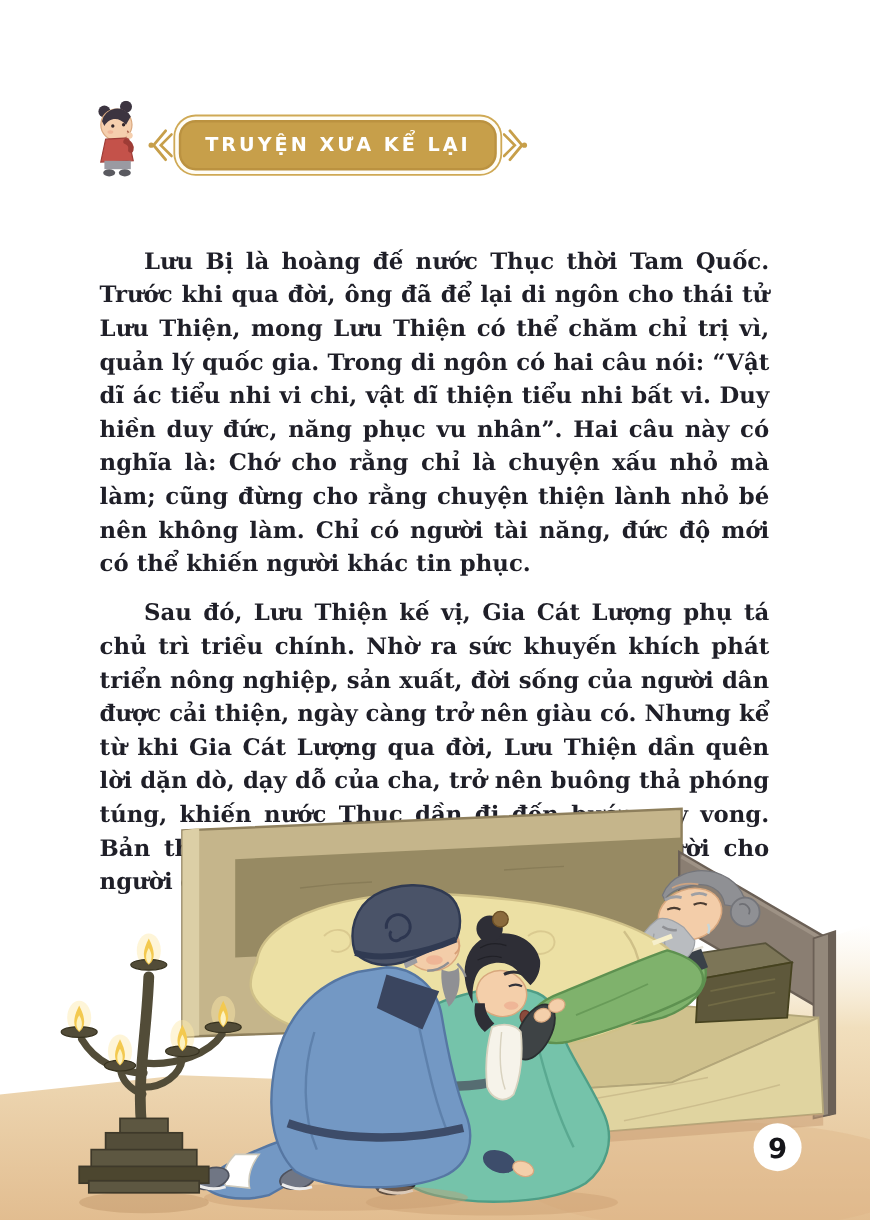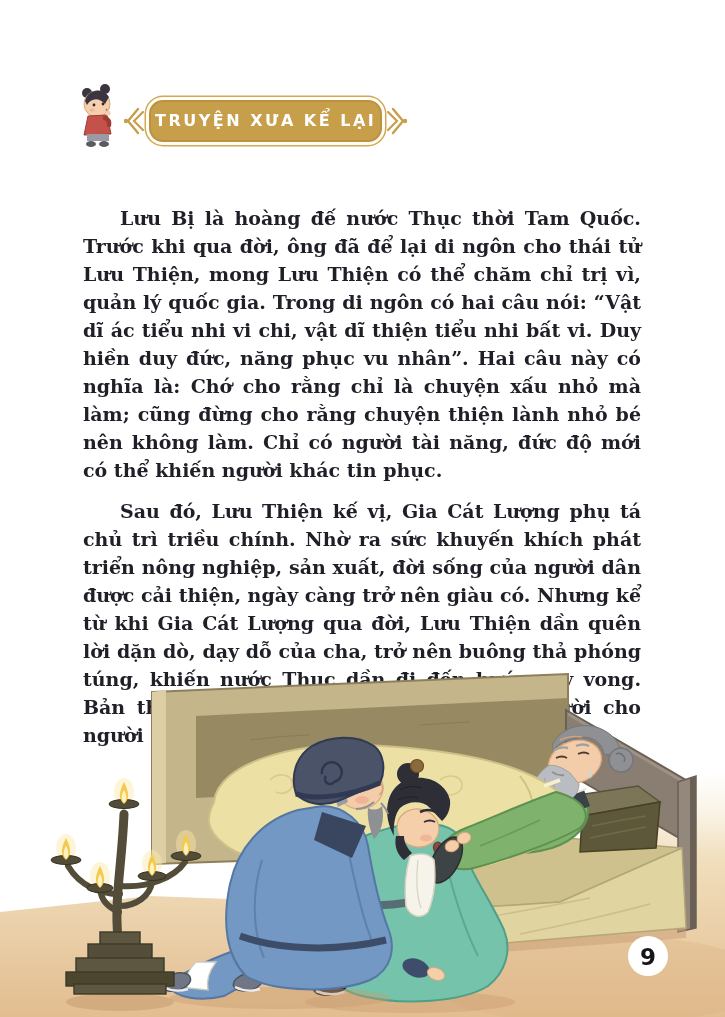--- a/index.html
+++ b/index.html
@@ -9,21 +9,21 @@
     font-family:"DejaVu Serif", serif;
   }
 
   
   .header { position:absolute; top:82px; left:76px; height:66px;
             display:flex; align-items:flex-end; }
   .mascot { width:44px; height:64px; flex:0 0 auto; margin-right:2px; }
   .banner-row { display:flex; align-items:center; margin-bottom:6px; }
   .flourish { width:22px; height:34px; flex:0 0 auto; }
   .banner {
-    margin:0 5px; padding:9px 4px 10px;
+    margin:0 5px; padding:9px 20px 10px;
     background:#c79f4a; border:2px solid #bb9240; border-radius:14px;
     box-shadow:0 0 0 3px #fffdf6, 0 0 0 4.5px #cfa955;
     color:#ffffff; font-family:"DejaVu Sans", sans-serif; font-weight:bold;
     font-size:16px; letter-spacing:2.5px; white-space:nowrap;
   }
 
   
   .story-title {
     position:absolute; top:157px; left:0; width:100%; margin:0;
     text-align:center; color:#d32027; font-size:27px; font-weight:bold;

